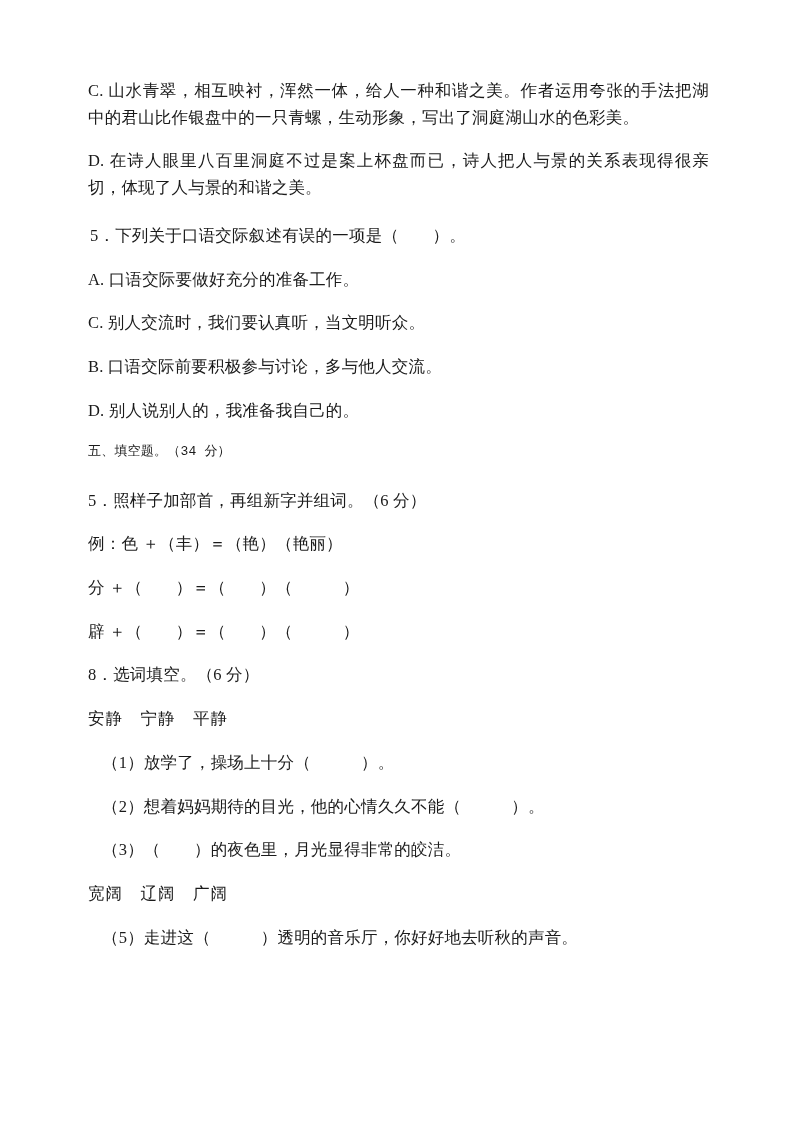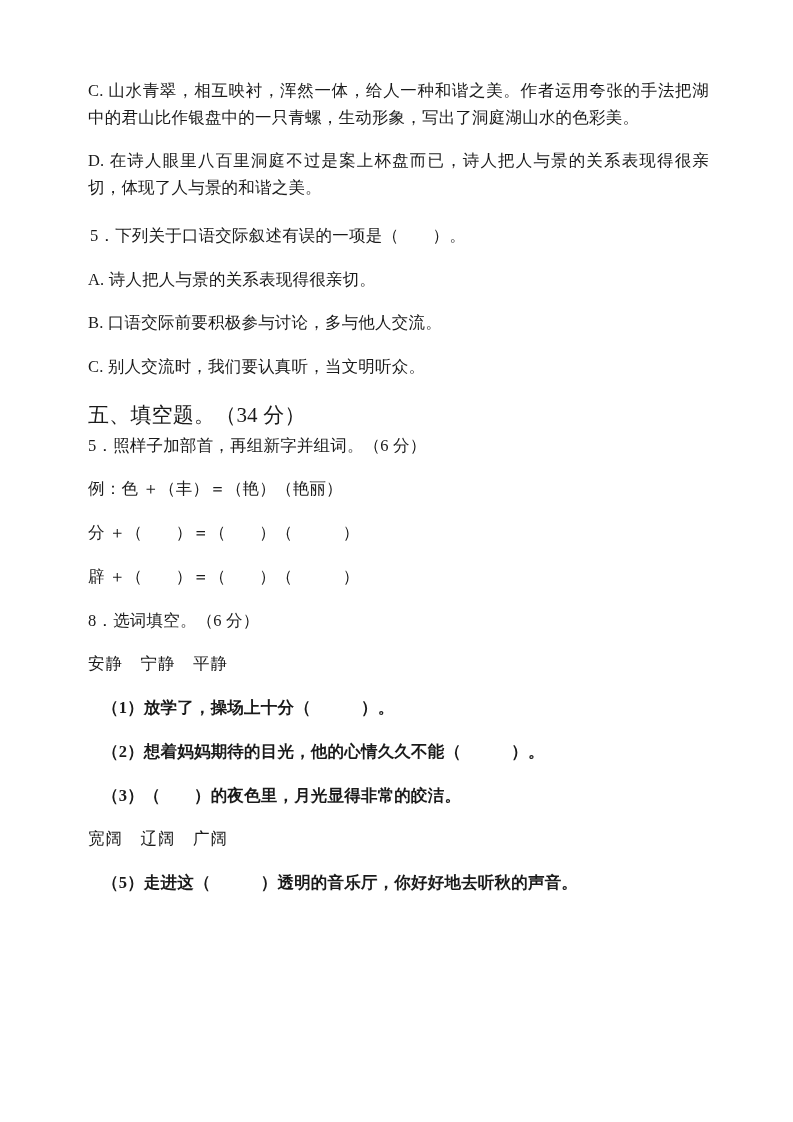--- a/index.html
+++ b/index.html
@@ -27,31 +27,31 @@
     line-height: 1.62;
     margin: 0 0 17px 0;
     letter-spacing: 0.2px;
     text-align: justify;
   }
   .q-num {
     padding-left: 2px;
     margin-top: 21px;
   }
   .section-head {
-    font-size: 21px;
+    font-size: 13px;
     line-height: 1.62;
-    margin: 0 0 1px 0;
+    margin: 0 0 25px 0;
     letter-spacing: 0.2px;
+    font-family: Liberation Mono, monospace;
   }
   .sub-q {
     padding-left: 0;
   }
   .sub-item {
     padding-left: 14px;
-    font-weight: bold;
   }
   .word-bank {
     padding-left: 0;
     letter-spacing: 1px;
   }
   .wrap-block {
     text-align: justify;
     text-justify: inter-ideograph;
   }
 </style>
@@ -59,26 +59,27 @@
 <body>
 
 <div class="page">
 
   <p class="line wrap-block">C. 山水青翠，相互映衬，浑然一体，给人一种和谐之美。作者运用夸张的手法把湖中的君山比作银盘中的一只青螺，生动形象，写出了洞庭湖山水的色彩美。</p>
 
   <p class="line wrap-block">D. 在诗人眼里八百里洞庭不过是案上杯盘而已，诗人把人与景的关系表现得很亲切，体现了人与景的和谐之美。</p>
 
   <p class="line q-num">5．下列关于口语交际叙述有误的一项是（　　）。</p>
 
-  <p class="line">A. 诗人把人与景的关系表现得很亲切。</p>
+  <p class="line">A. 口语交际要做好充分的准备工作。</p>
+
+  <p class="line">C. 别人交流时，我们要认真听，当文明听众。</p>
 
   <p class="line">B. 口语交际前要积极参与讨论，多与他人交流。</p>
 
-  <p class="line">C. 别人交流时，我们要认真听，当文明听众。</p>
-
+  <p class="line">D. 别人说别人的，我准备我自己的。</p>
 
   <p class="section-head">五、填空题。（34 分）</p>
 
   <p class="line sub-q">5．照样子加部首，再组新字并组词。（6 分）</p>
 
   <p class="line sub-q">例：色 ＋（丰）＝（艳）（艳丽）</p>
 
   <p class="line sub-q">分 ＋（　　）＝（　　）（　　　）</p>
 
   <p class="line sub-q">辟 ＋（　　）＝（　　）（　　　）</p>

